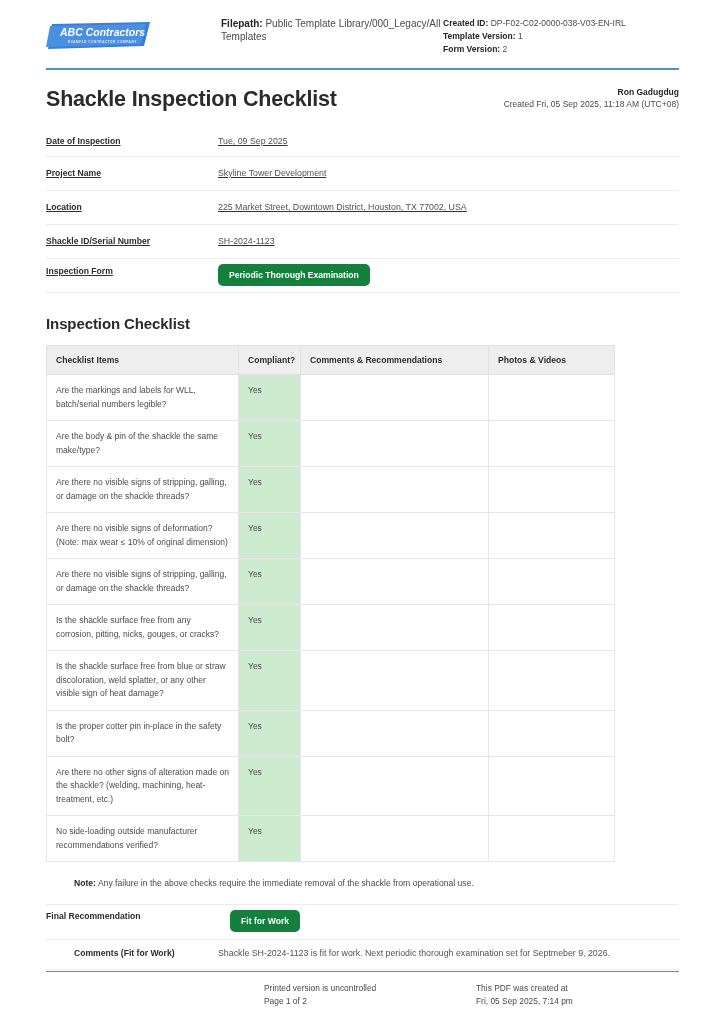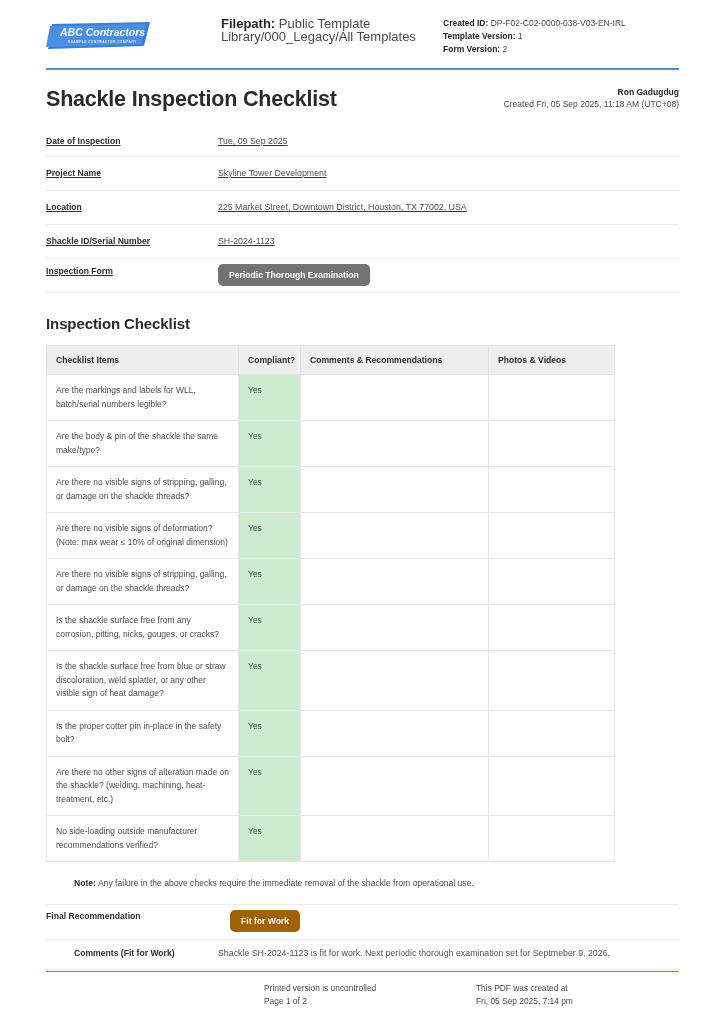--- a/index.html
+++ b/index.html
@@ -38,21 +38,21 @@
   }
   .logo {
     position: relative;
     width: 108px;
     height: 33px;
   }
   .logo svg { display: block; }
 
   .hdr-col-mid {
     flex: 0 0 222px;
-    font-size: 13px;
+    font-size: 10px;
     line-height: 13px;
     color: #4a4a4a;
     padding-top: 3px;
   }
   .hdr-col-right {
     flex: 1 1 auto;
     font-size: 8.5px;
     line-height: 13px;
     color: #4a4a4a;
     padding-top: 3px;
@@ -126,22 +126,22 @@
   .badge {
     display: inline-block;
     border-radius: 5px;
     color: #ffffff;
     font-size: 8.6px;
     font-weight: bold;
     padding: 6px 11px 6px 11px;
     line-height: 10px;
     white-space: nowrap;
   }
-  .badge-orange { background: #737373; }
-  .badge-green  { background: #a16207; }
+  .badge-orange { background: #15803d; }
+  .badge-green  { background: #15803d; }
 
   .info-row.badge-row {
     padding: 5px 0 6px 0;
     min-height: 32px;
   }
   .info-row.badge-row .info-value { padding-top: 0; }
 
   
   .section-heading {
     font-size: 15px;

